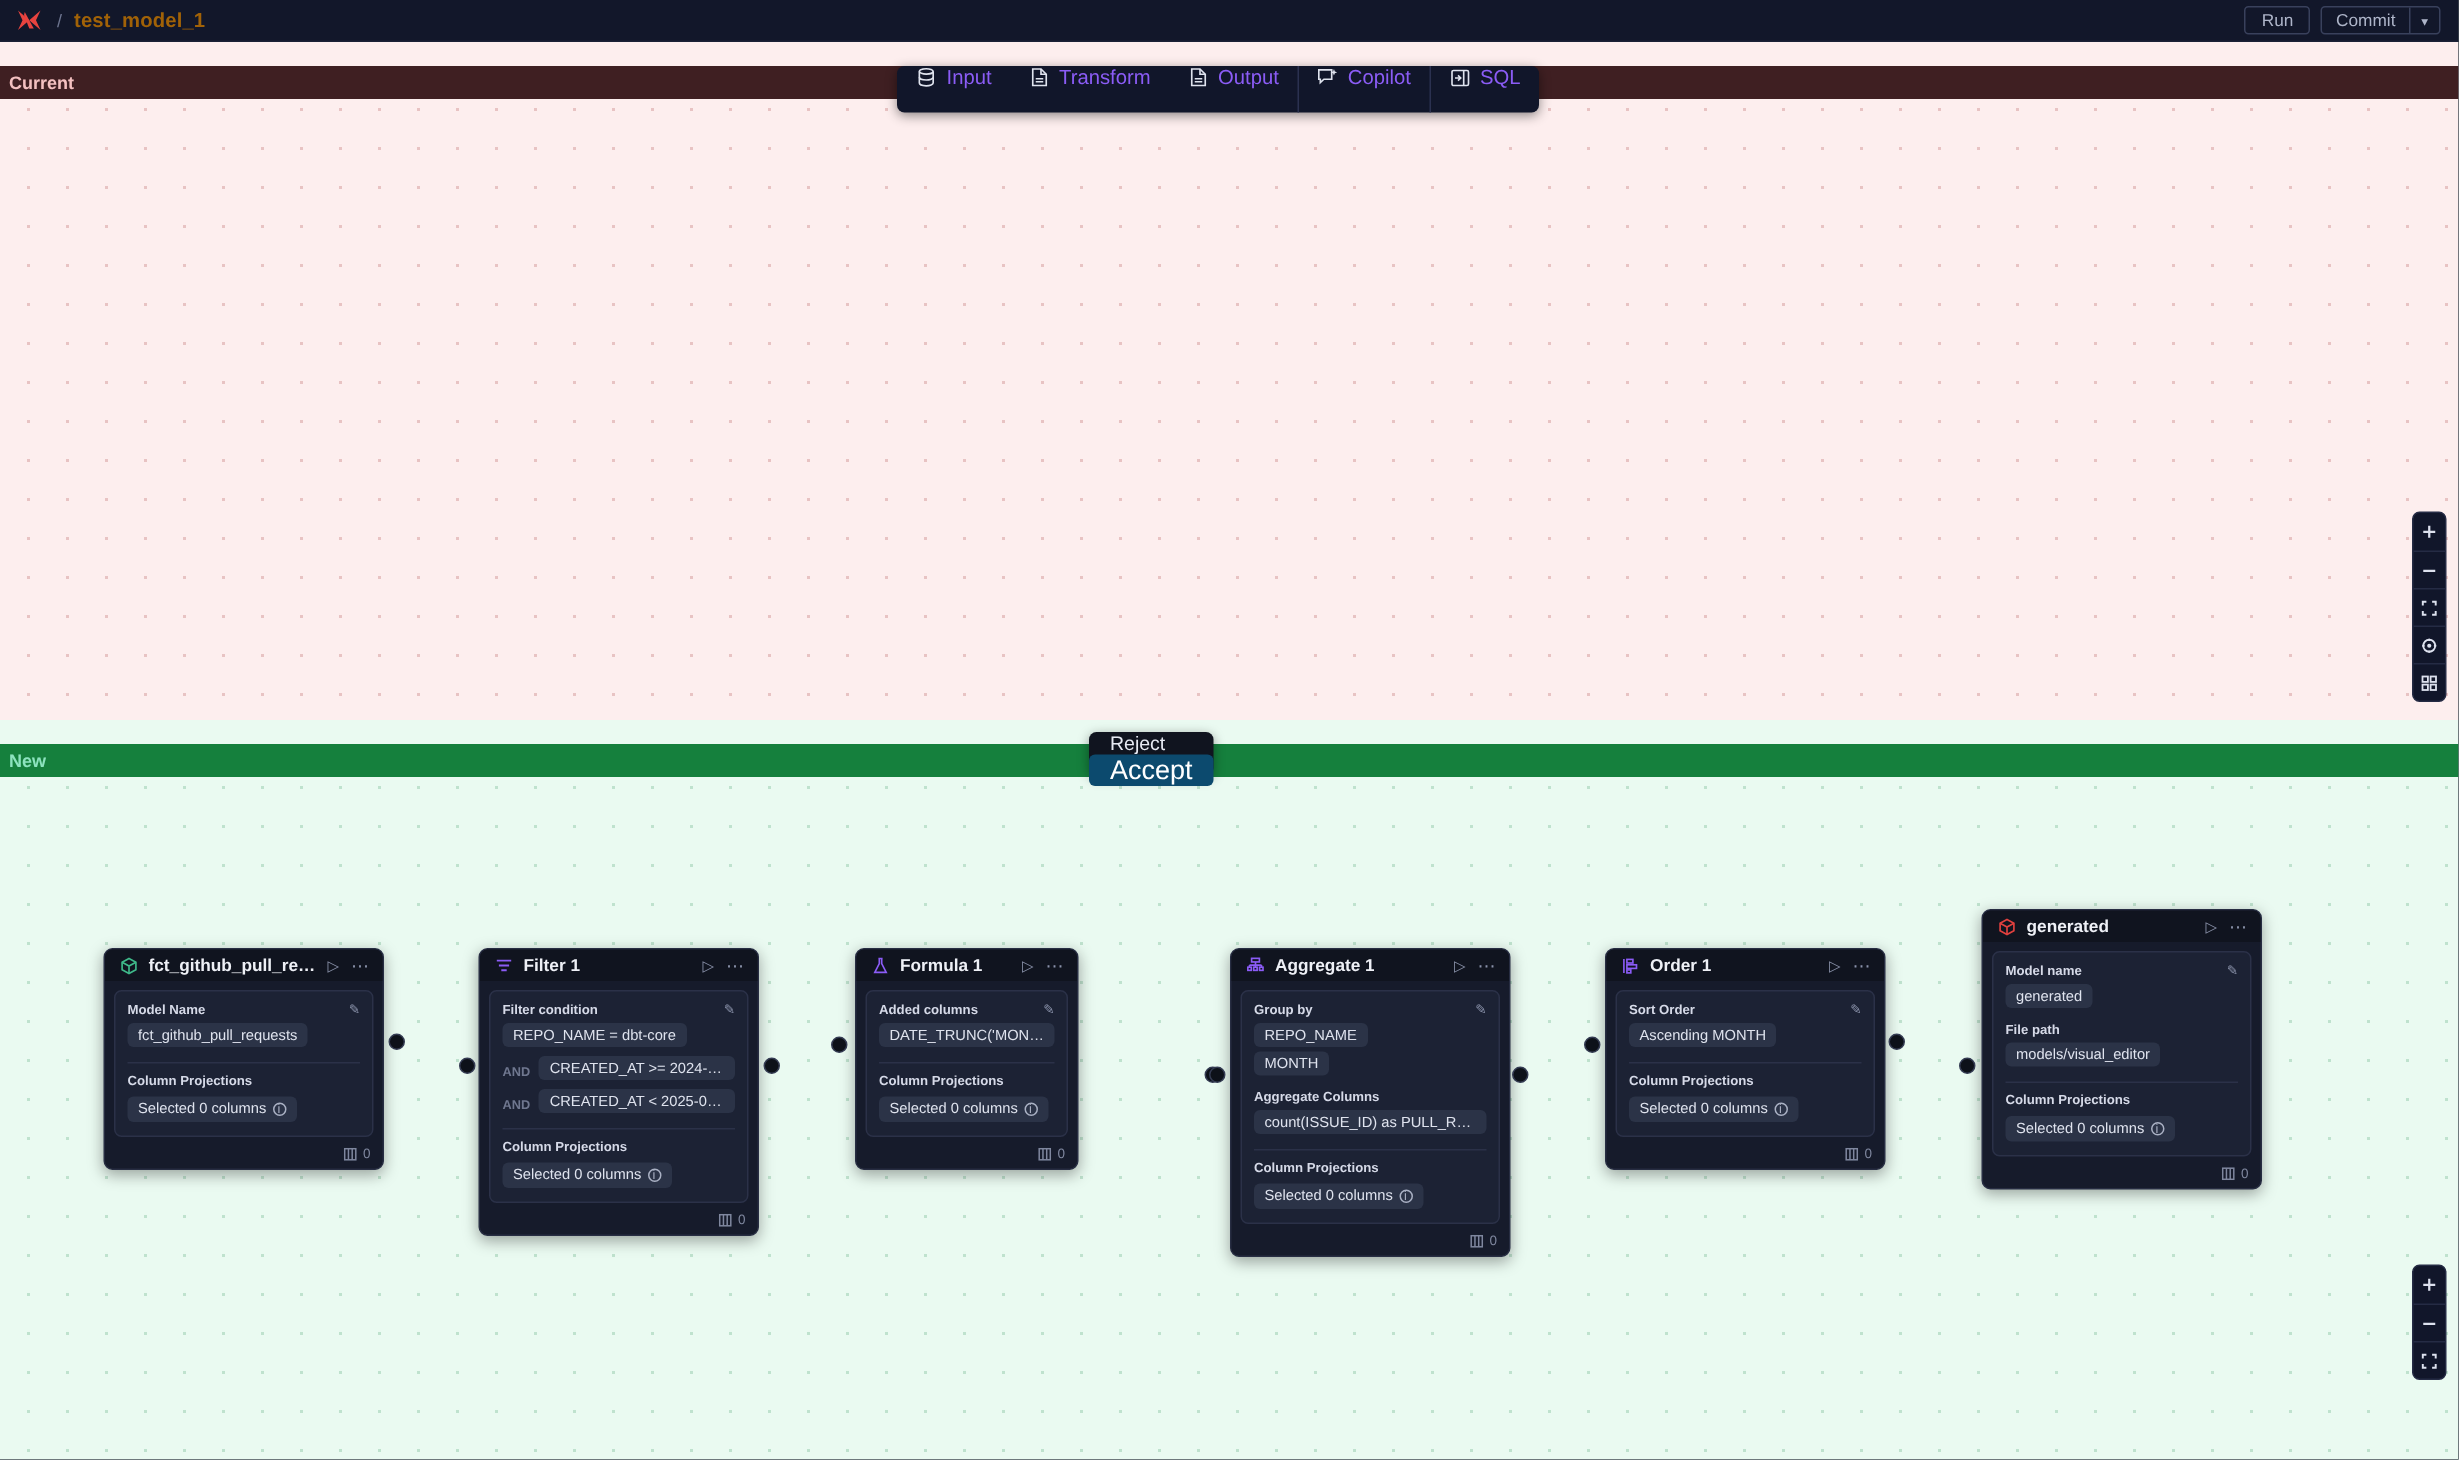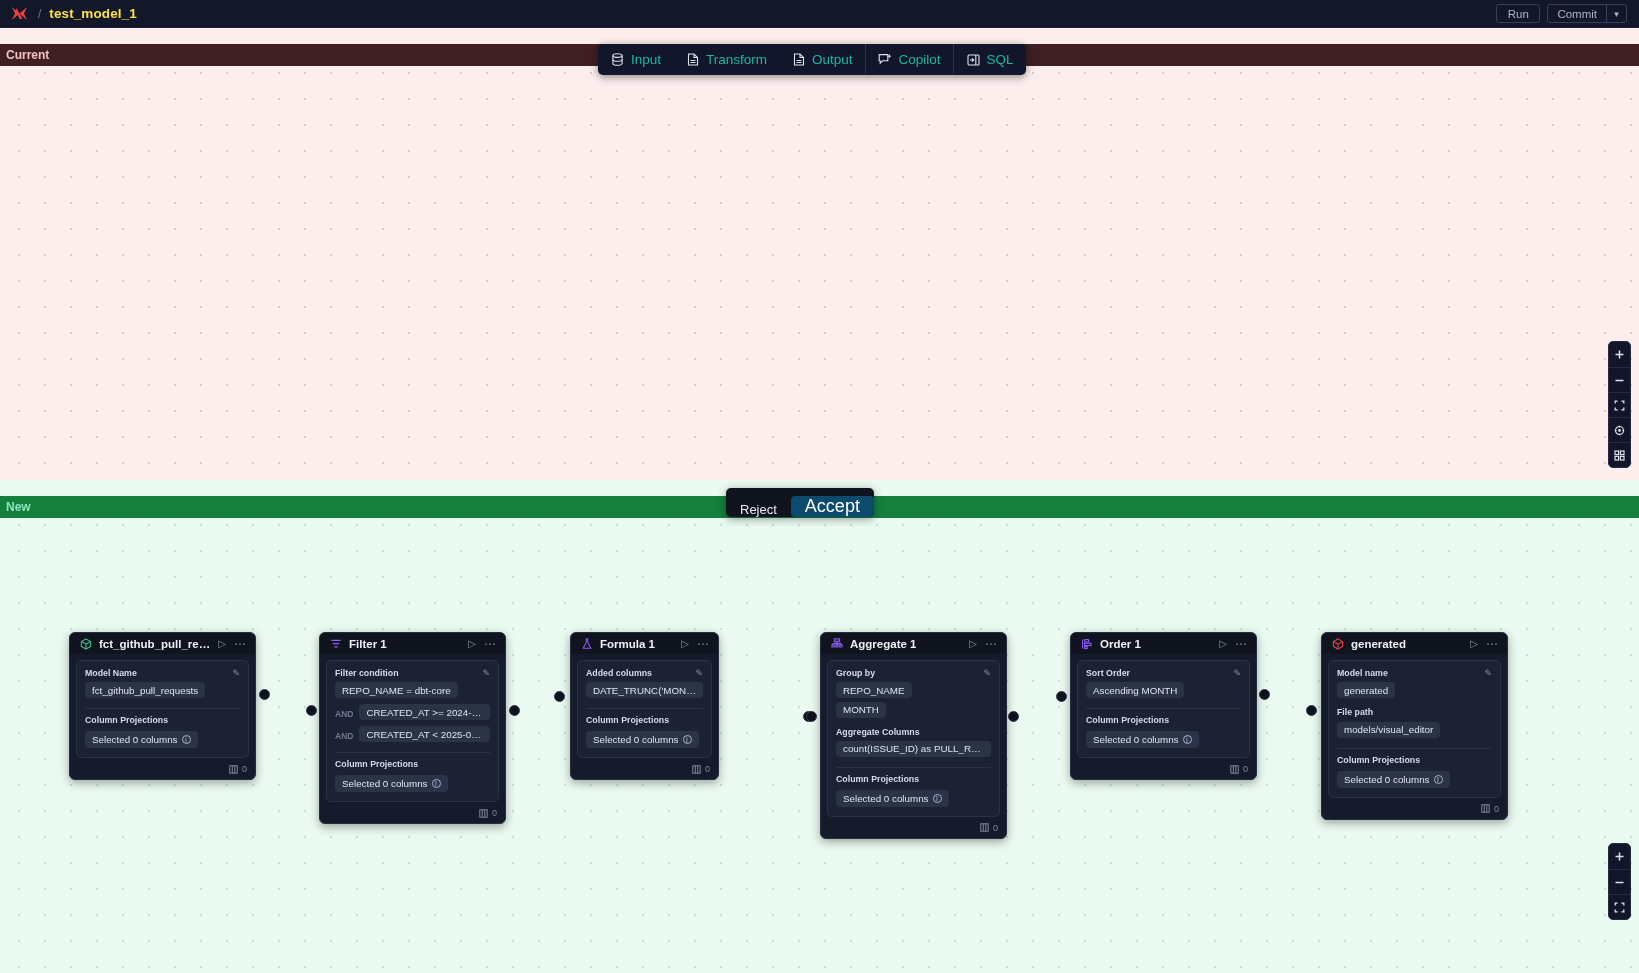--- a/index.html
+++ b/index.html
@@ -13,21 +13,21 @@
 
   
   .topbar {
     position: absolute; top: 0; left: 0; width: 1639px; height: 28px;
     background: #12172a; display: flex; align-items: center;
     padding: 0 8px; z-index: 60;
     border-bottom: 1px solid #1b2136;
   }
   .logo-mark { width: 22px; height: 20px; display: flex; align-items: center; justify-content: center; margin-right: 6px; }
   .crumb-sep { color: #6d7590; font-size: 12px; margin: 0 8px 0 2px; }
-  .crumb-title { color: #fde047; font-size: 13.5px; font-weight: bold; letter-spacing: .1px; }
+  .crumb-title { color: #a16207; font-size: 13.5px; font-weight: bold; letter-spacing: .1px; }
   .topbar-right { margin-left: auto; display: flex; align-items: center; gap: 7px; padding-right: 4px; }
   .btn-outline {
     height: 19px; min-width: 44px; border: 1px solid #39415c; border-radius: 3px;
     background: transparent; color: #aeb5c9; font-size: 11.5px;
     display: flex; align-items: center; justify-content: center; padding: 0 9px;
     font-family: "Liberation Sans", sans-serif;
   }
   .commit-group { display: flex; align-items: stretch; border: 1px solid #39415c; border-radius: 3px; height: 19px; }
   .commit-group .commit-main { color: #aeb5c9; font-size: 11.5px; display: flex; align-items: center; padding: 0 9px; }
   .commit-group .commit-caret { border-left: 1px solid #39415c; color: #aeb5c9; font-size: 9px; display:flex; align-items:center; justify-content:center; width: 20px; }
@@ -53,31 +53,31 @@
   .dots-red  { background-image: radial-gradient(#e8c3c3 1.1px, transparent 1.1px); background-size: 26px 26px; background-position: 6px 6px; }
   .dots-green{ background-image: radial-gradient(#bfe2ce 1.1px, transparent 1.1px); background-size: 26px 26px; background-position: 6px 6px; }
 
   
   .toolbar {
     position: absolute; left: 598px; top: 44px; height: 31px;
     background: #11162a; border-radius: 5px; display: flex; align-items: stretch;
     z-index: 55; box-shadow: 0 2px 8px rgba(0,0,0,.45);
   }
   .tool-item {
-    display: flex; align-items: center; gap: 6px; padding: 0 12px;
-    color: #14b8a6; font-size: 13.5px; white-space: nowrap;
+    display: flex; align-items: flex-start; gap: 6px; padding: 0 12px;
+    color: #8b5cf6; font-size: 13.5px; white-space: nowrap;
   }
   .tool-item.sep { border-left: 1px solid #2b3150; }
   .tool-ico { display: flex; align-items: center; justify-content: center; width: 15px; height: 15px; }
 
   
   .decision {
     position: absolute; left: 726px; top: 488px; height: 29px;
-    background: #10141f; border-radius: 5px; display: flex; align-items: flex-end;
-    z-index: 58; box-shadow: 0 2px 8px rgba(0,0,0,.4);
+    background: #10141f; border-radius: 5px; display: flex; align-items: flex-start;
+    z-index: 58; box-shadow: 0 2px 8px rgba(0,0,0,.4); flex-direction: column;
   }
   .decision .reject {
     color: #e7eaf3; font-size: 13px; display: flex; align-items: center;
     padding: 0 14px; border-radius: 5px 0 0 5px;
   }
   .decision .accept {
     color: #ffffff; font-size: 18px; display: flex; align-items: center;
     padding: 0 14px; background: #0c4a6e; border-radius: 4px;
   }
 
@@ -472,21 +472,21 @@
             <rect x=".8" y=".8" width="7.4" height="7.4"></rect>
             <path d="M3.3 .8 v7.4 M5.8 .8 v7.4"></path>
           </svg>
       </span>
       <span>0</span>
     </div>
   </div>
   <div class="port" style="left:1056px; top:691px;"></div>
   <div class="port" style="left:1259px; top:689px;"></div>
 
-  <div class="node" style="left:1321px; top:632px; width:187px;">
+  <div class="node" style="left:1321px; top:606px; width:187px;">
     <div class="node-head">
       <span class="node-ico">
         <svg width="12" height="12" viewBox="0 0 12 12" fill="none" stroke="#e2413f" stroke-width="1.1">
           <path d="M6 1 L10.6 3.5 v5 L6 11 L1.4 8.5 v-5 z"></path>
             <path d="M1.4 3.5 L6 6 l4.6 -2.5 M6 6 v5"></path>
         </svg>
       </span>
       <span class="node-title">generated</span>
       <span class="head-actions">
         <span class="play-ico">▷</span>

